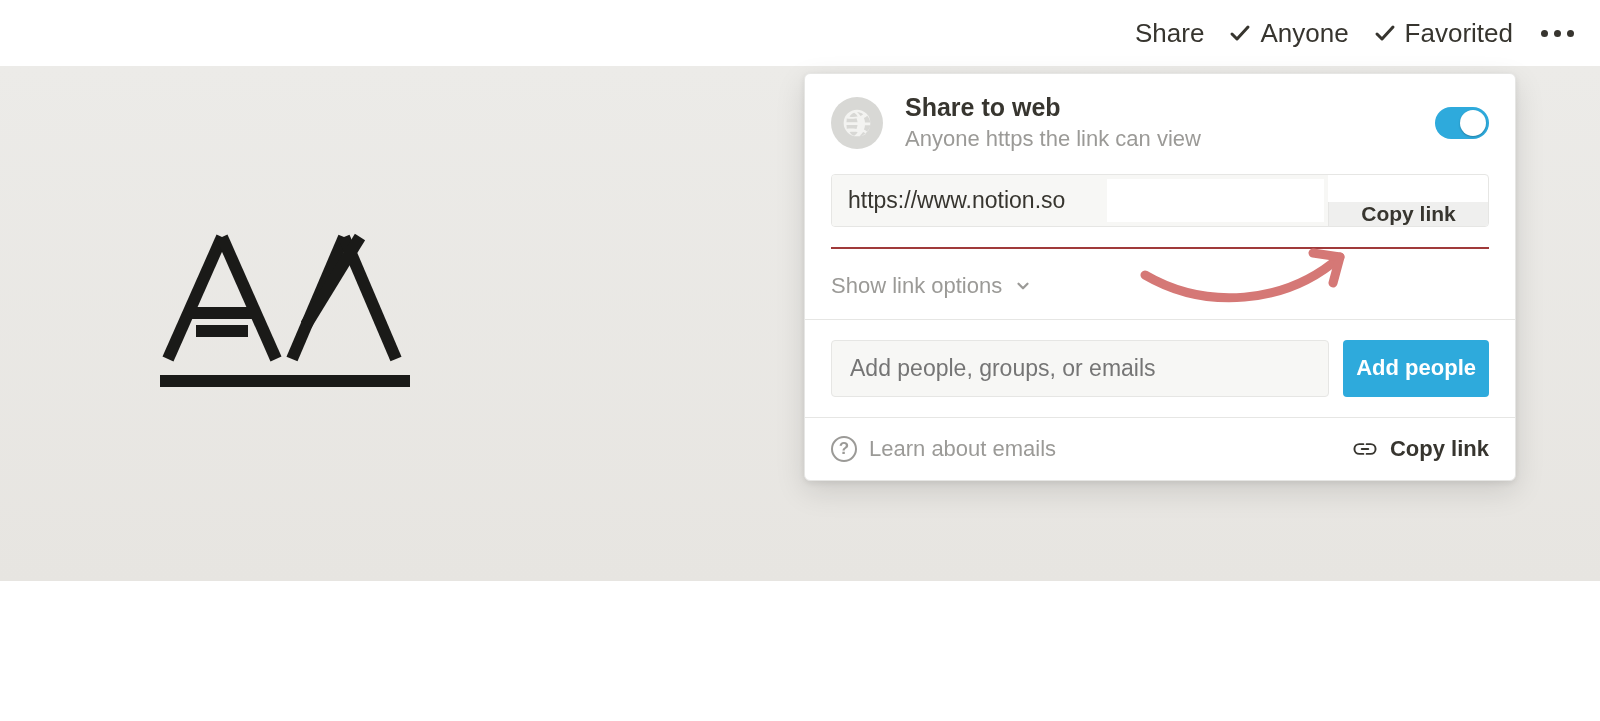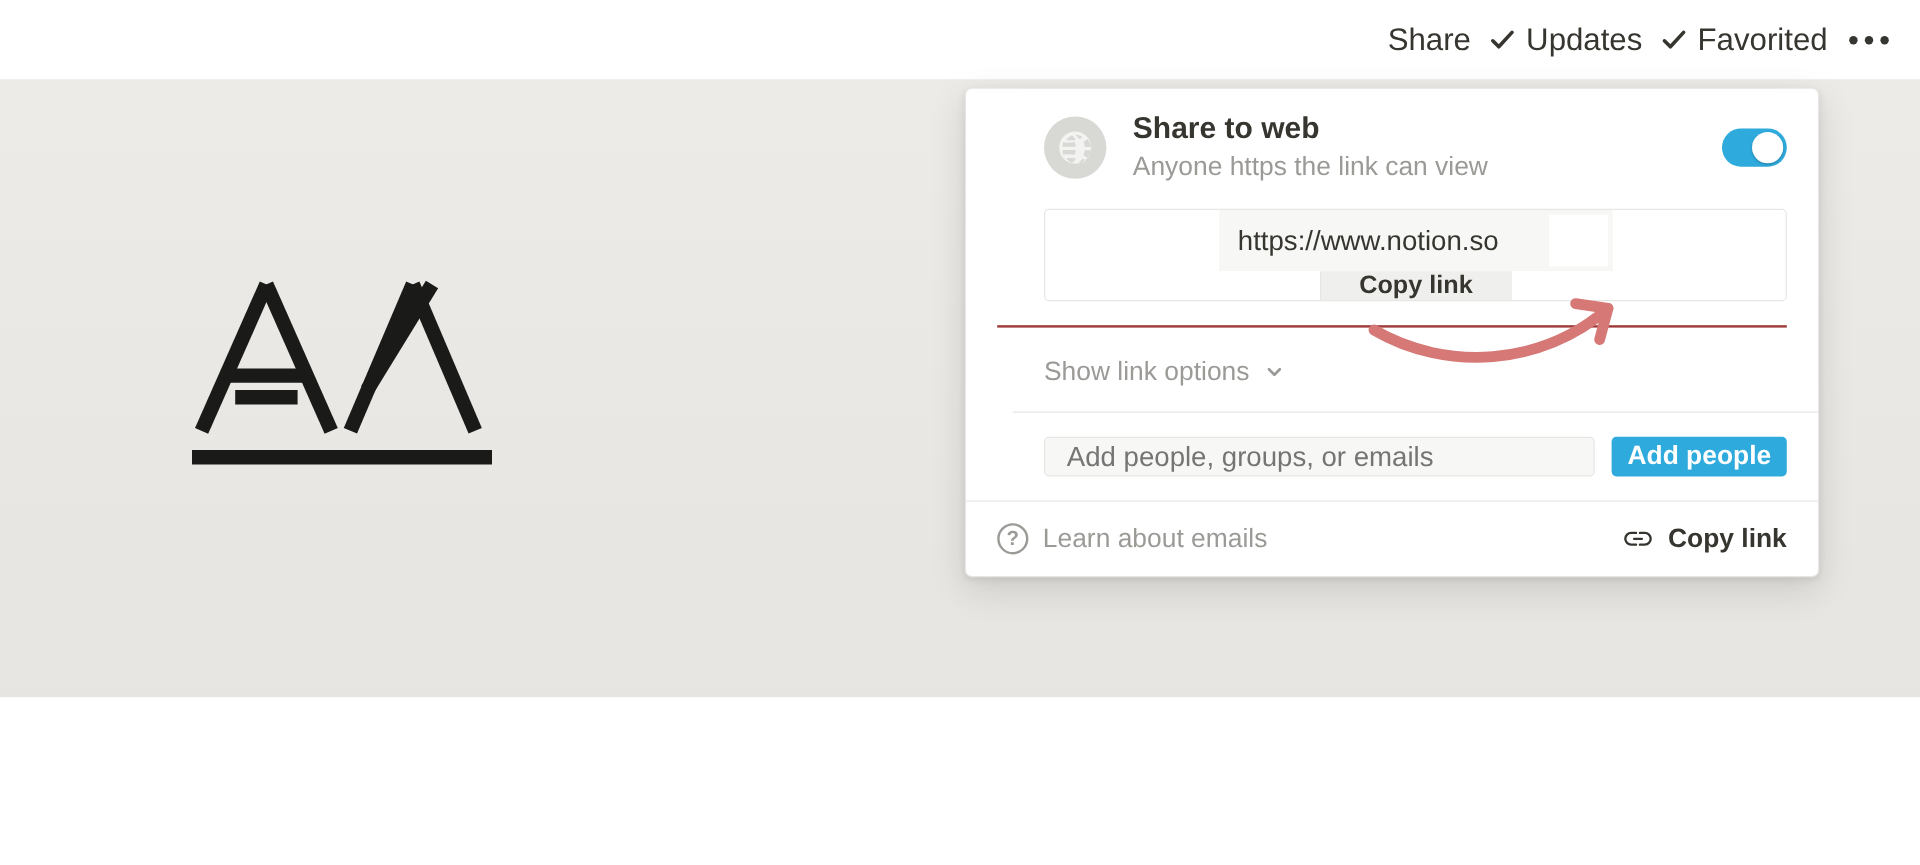--- a/index.html
+++ b/index.html
@@ -28,21 +28,21 @@
     position:relative;
   }
 
   
   .topbar{
     height:66px;
     display:flex;
     align-items:center;
     justify-content:flex-end;
     padding:0 22px;
-    gap:14px;
+    gap:24px;
     font-size:26px;
   }
   .top-item{
     display:flex;
     align-items:center;
     gap:8px;
     color:var(--text);
     cursor:pointer;
     user-select:none;
   }
@@ -84,21 +84,21 @@
     position:absolute;
     top:73px;
     right:84px;
     width:712px;
     background:var(--panel-bg);
     border:1px solid var(--border);
     border-radius:6px;
     box-shadow: 0 10px 30px rgba(0,0,0,.12), 0 2px 6px rgba(0,0,0,.08);
     z-index:20;
   }
-  .pop-section{padding:20px 26px;margin-left:39px;}
+  .pop-section{padding:20px 26px;}
   .pop-divider{border-top:1px solid var(--border);}
 
   .share-row{display:flex;align-items:center;gap:22px;}
   .globe-wrap{
     width:52px;height:52px;border-radius:50%;
     background:#d8d8d5;
     display:flex;align-items:center;justify-content:center;
     flex:0 0 auto;
   }
   .globe-wrap svg{fill:#f3f3f1;}
@@ -117,25 +117,24 @@
     position:absolute;
     right:3px;top:3px;
     width:26px;height:26px;border-radius:50%;
     background:#fff;
     box-shadow:0 1px 2px rgba(0,0,0,.25);
   }
 
   .link-row{
     margin-top:22px;
     display:flex;
-    align-items:center;
+    align-items:flex-end;
     border:1px solid var(--border);
     border-radius:4px;
     overflow:hidden;
-    flex-direction:column;
   }
   .link-field{
     flex:1 1 auto;
     background:var(--field-bg);
     display:flex;align-items:center;
     position:relative;
   }
   .link-field input{
     width:100%;
     border:none;
@@ -182,21 +181,21 @@
   .people-row{display:flex;gap:14px;align-items:stretch;}
   .people-input{
     flex:1 1 auto;
     border:1px solid var(--border);
     border-radius:4px;
     background:var(--field-bg);
   }
   .people-input input{
     width:100%;border:none;background:transparent;
     font-size:23px;color:var(--text);
-    padding:2px 18px;outline:none;
+    padding:14px 18px;outline:none;
   }
   .add-btn{
     flex:0 0 auto;
     padding:0 13px;
     display:flex;align-items:center;justify-content:center;
     background:var(--blue);
     color:#fff;
     font-size:22px;font-weight:600;
     border-radius:4px;
     cursor:pointer;
@@ -236,21 +235,21 @@
 <body>
 
 <div class="topbar">
   <div class="top-item">
     <span>Share</span>
   </div>
   <div class="top-item">
     <svg class="check" viewBox="0 0 24 24">
         <polyline points="4 13 9 18 20 6"></polyline>
       </svg>
-    <span>Updates</span>
+    <span>Anyone</span>
   </div>
   <div class="top-item">
     <svg class="check" viewBox="0 0 24 24">
         <polyline points="4 13 9 18 20 6"></polyline>
       </svg>
     <span>Favorited</span>
   </div>
   <div class="more-icon">
     <span></span>
       <span></span>

